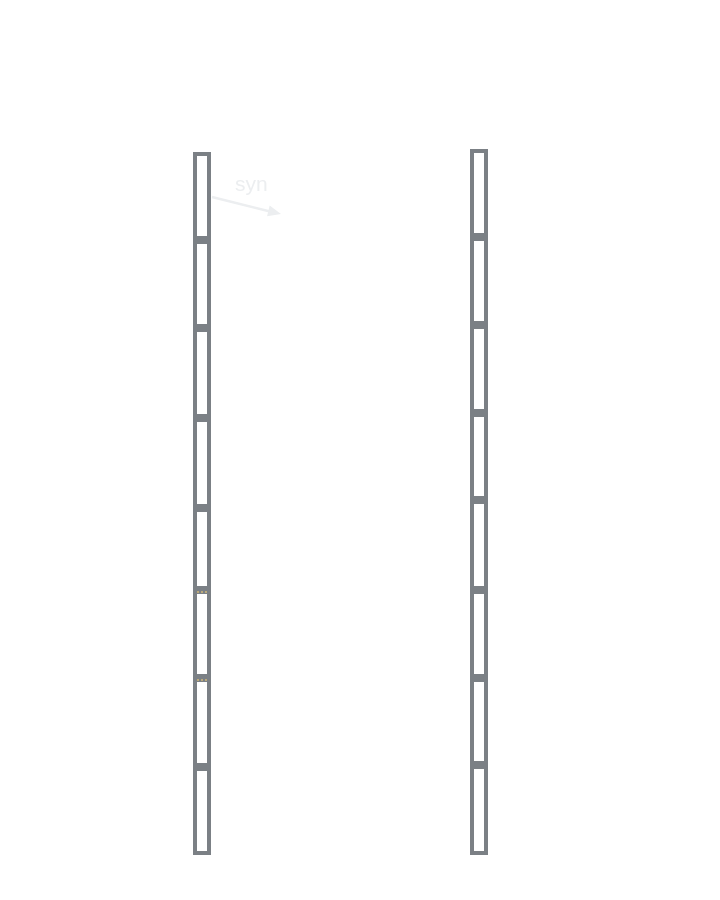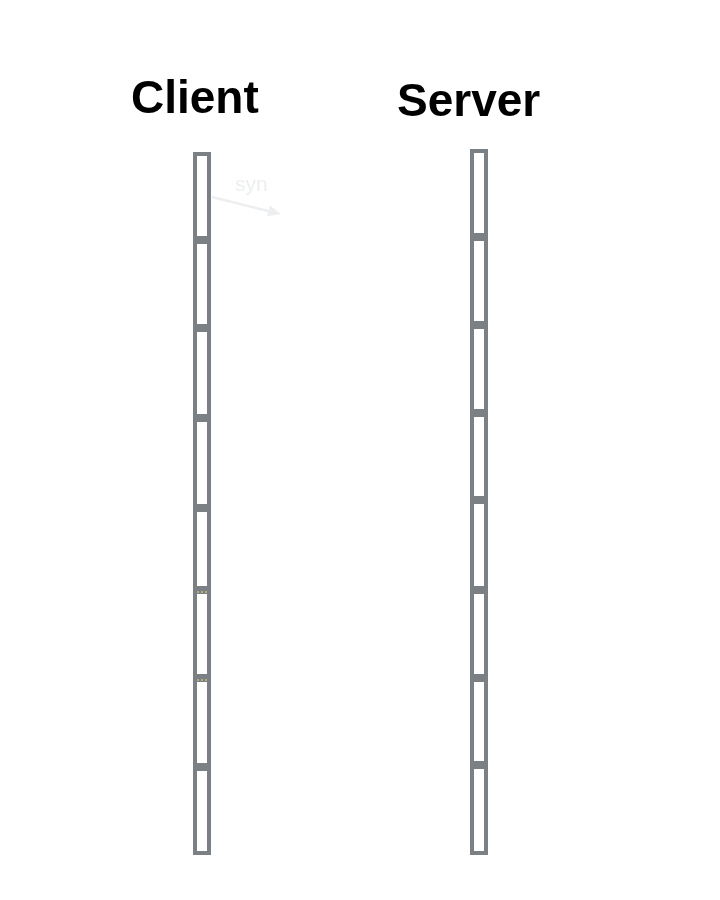--- a/index.html
+++ b/index.html
@@ -72,23 +72,21 @@
     font-size: 21px;
     color: #f4f5f7;
     white-space: nowrap;
   }
 </style>
 </head>
 <body>
 
 <div id="canvas">
 
-  <div class="col-title" id="title-client" style="left: 131px; top: 74px;">Client</div>
 
-  <div class="col-title" id="title-server" style="left: 397px; top: 77px;">Server</div>
 
   <div class="lifeline" id="lifeline-client" style="left: 193px; top: 0px; width: 18px;">
       <div class="segment" style="top: 152px; height: 88px; width: 18px; border-color: rgb(123, 128, 133); background: rgb(255, 255, 255);"></div>
       <div class="segment" style="top: 240px; height: 88px; width: 18px; border-color: rgb(123, 128, 133); background: rgb(255, 255, 255);"></div>
       <div class="segment" style="top: 328px; height: 90px; width: 18px; border-color: rgb(123, 128, 133); background: rgb(255, 255, 255);"></div>
       <div class="segment" style="top: 418px; height: 90px; width: 18px; border-color: rgb(123, 128, 133); background: rgb(255, 255, 255);"></div>
       <div class="segment" style="top: 508px; height: 82px; width: 18px; border-color: rgb(123, 128, 133); background: rgb(255, 255, 255);"></div>
       <div class="segment" style="top: 590px; height: 88px; width: 18px; border-color: rgb(123, 128, 133); background: rgb(255, 255, 255);"></div>
       <div class="segment" style="top: 678px; height: 89px; width: 18px; border-color: rgb(123, 128, 133); background: rgb(255, 255, 255);"></div>
       <div class="segment" style="top: 767px; height: 88px; width: 18px; border-color: rgb(123, 128, 133); background: rgb(255, 255, 255);"></div>

